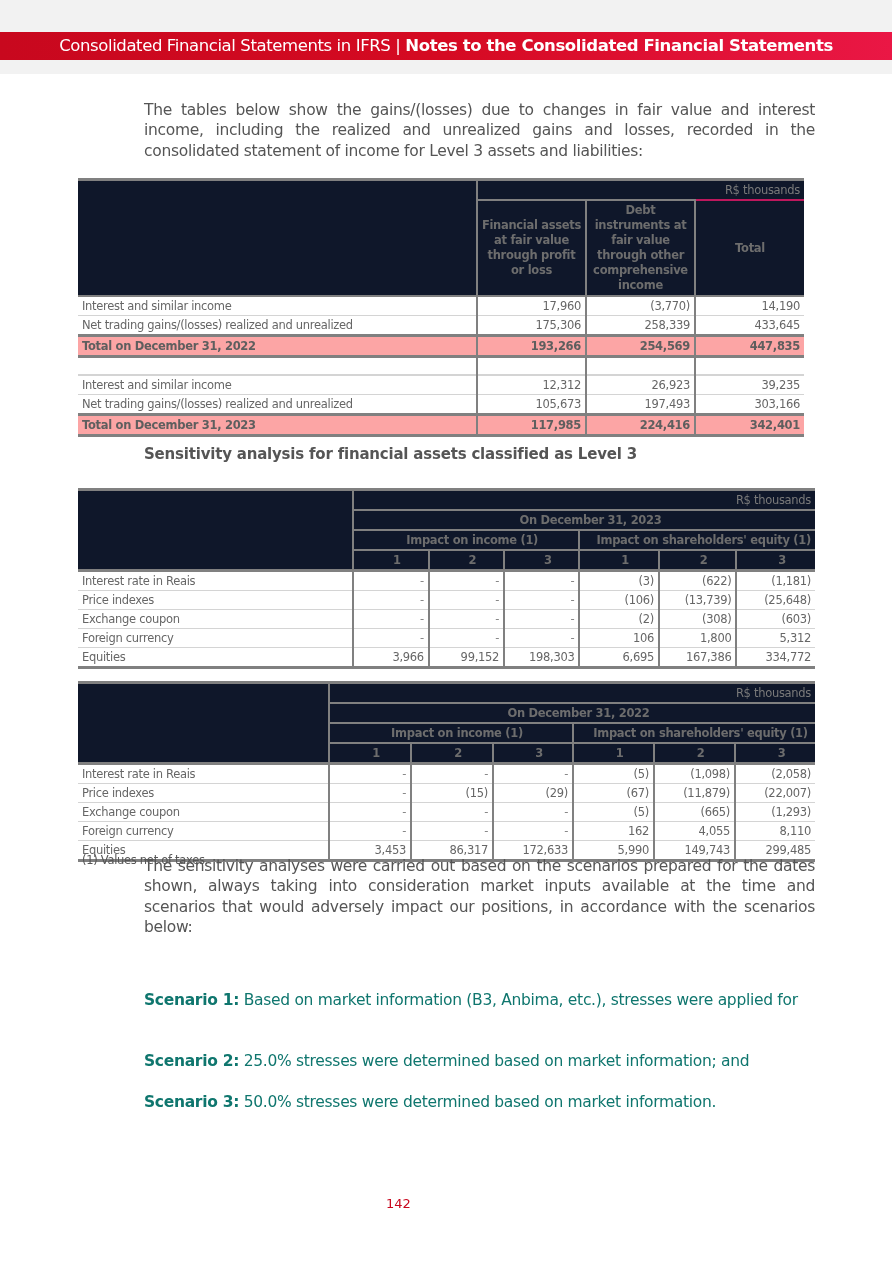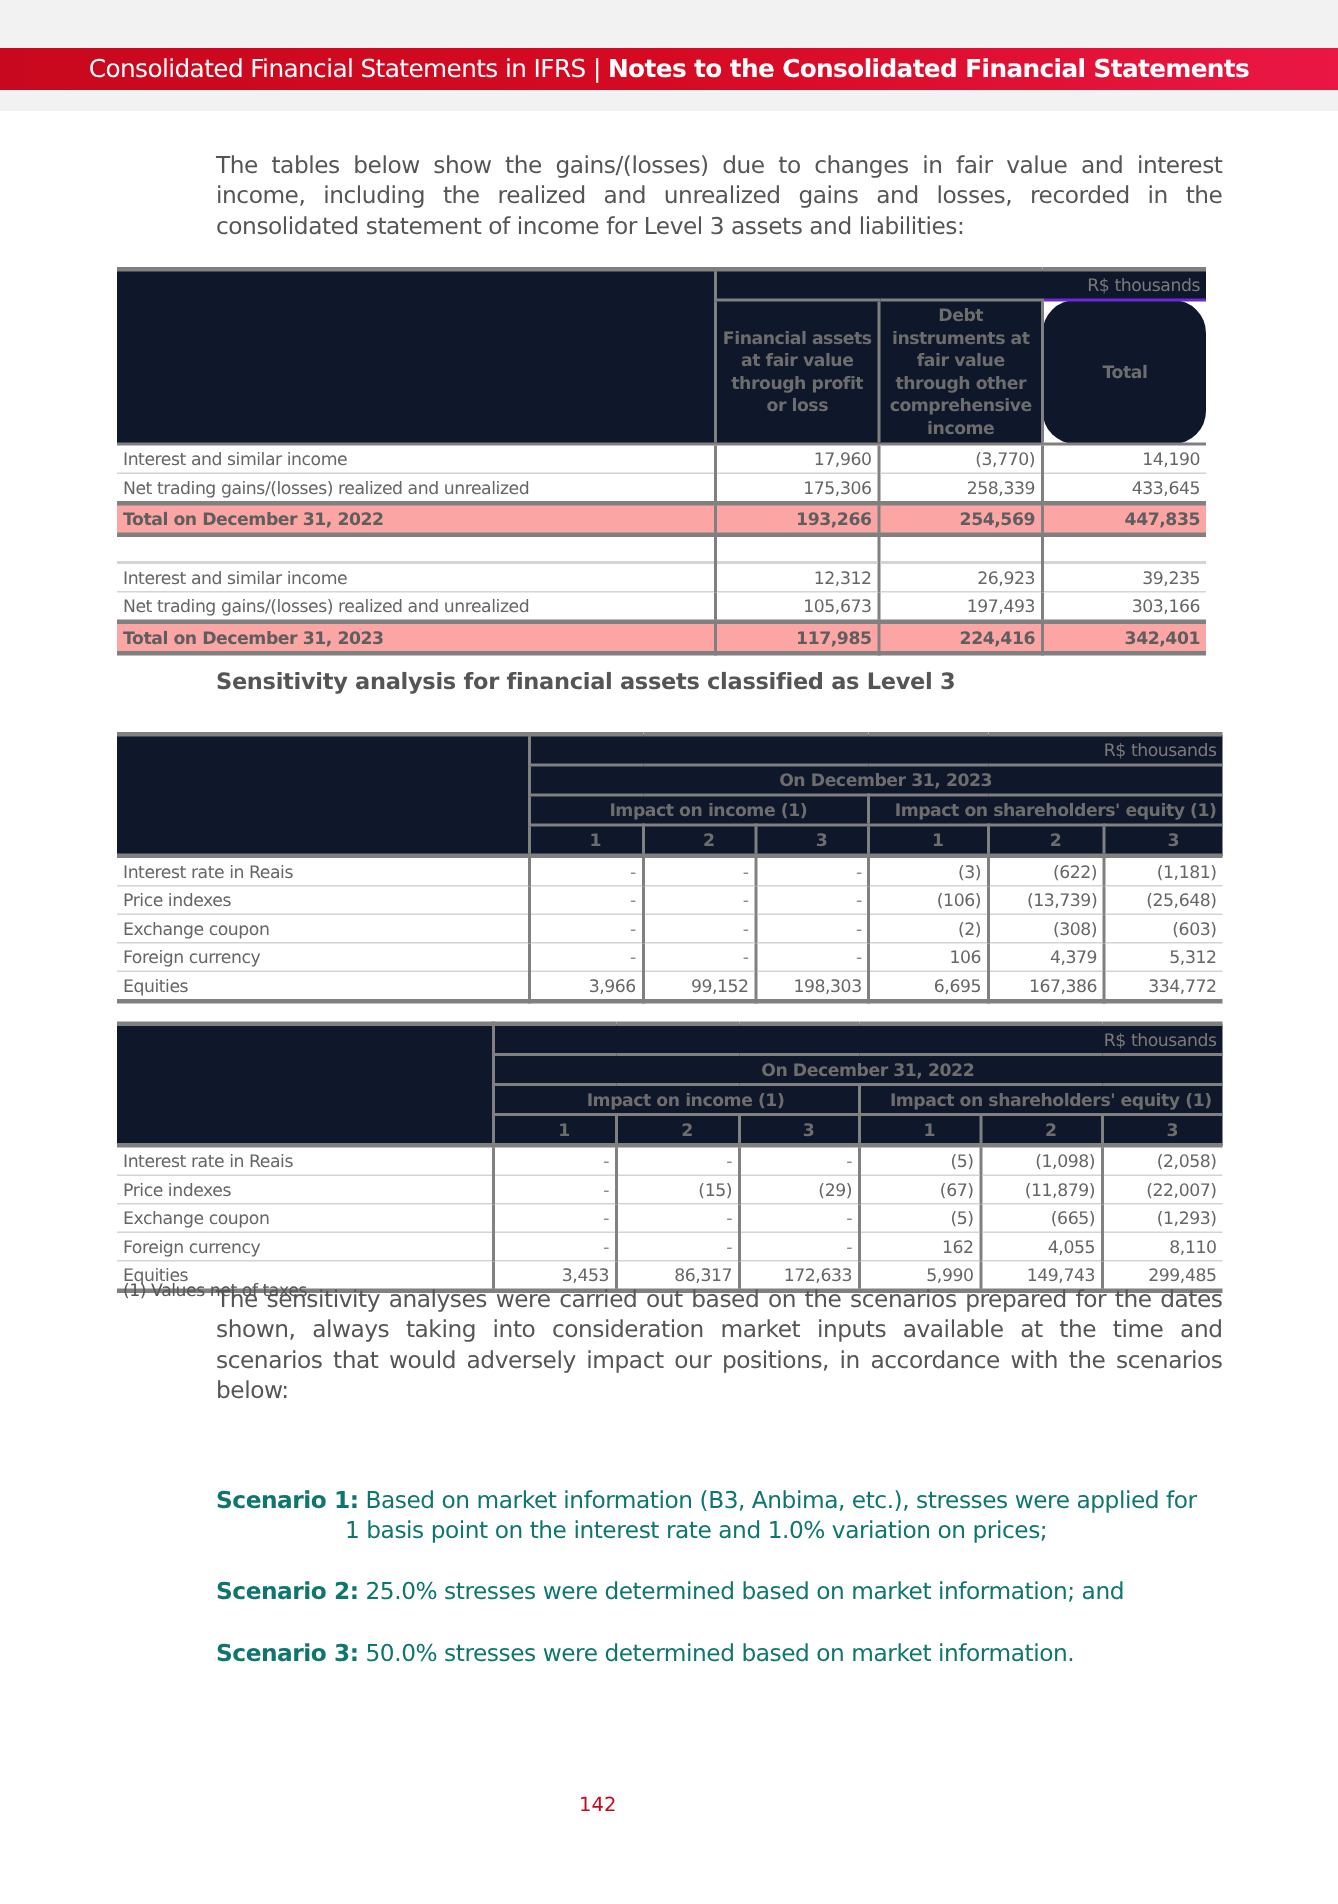--- a/index.html
+++ b/index.html
@@ -87,21 +87,21 @@
       <col class="c3">
     </colgroup>
   <tbody>
       <tr class="thick-top">
     <th rowspan="2" class="hline"></th>
     <th colspan="3" class="units vline">R$ thousands</th>
   </tr>
   <tr class="hline">
     <th class="hdr-multi vline hline" style="border-top:2px solid #808080;">Financial assets at fair value through profit or loss</th>
     <th class="hdr-multi vline hline" style="border-top:2px solid #808080;">Debt instruments at fair value through other comprehensive income</th>
-    <th class="hdr-multi vline hline" style="border-top:2px solid #6d28d9;height:92px;border-radius:22px;">Total</th>
+    <th class="hdr-multi vline hline" style="border-top:2px solid #be185d;height:92px;">Total</th>
   </tr>
   <tr class="rowsep">
     <td class="lbl">Interest and similar income</td>
     <td class="num vline">17,960</td>
     <td class="num vline">(3,770)</td>
     <td class="num vline">14,190</td>
   </tr>
   <tr style="border-bottom:3px solid #808080;">
     <td class="lbl">Net trading gains/(losses) realized and unrealized</td>
     <td class="num vline">175,306</td>
@@ -201,21 +201,21 @@
         <td class="num vline">(2)</td>
         <td class="num vline">(308)</td>
         <td class="num vline">(603)</td>
       </tr>
       <tr class="rowsep">
         <td class="s-label">Foreign currency</td>
         <td class="num vline dash">-</td>
         <td class="num vline dash">-</td>
         <td class="num vline dash">-</td>
         <td class="num vline">106</td>
-        <td class="num vline">4,379</td>
+        <td class="num vline">1,800</td>
         <td class="num vline">5,312</td>
       </tr>
       <tr style="border-bottom: 3px solid rgb(128, 128, 128);">
         <td class="s-label">Equities</td>
         <td class="num vline">3,966</td>
         <td class="num vline">99,152</td>
         <td class="num vline">198,303</td>
         <td class="num vline">6,695</td>
         <td class="num vline">167,386</td>
         <td class="num vline">334,772</td>
@@ -303,21 +303,20 @@
     </tbody>
 </table>
 
 <div class="footnote">(1) Values net of taxes.</div>
 
 <p class="para body2">The sensitivity analyses were carried out based on the scenarios prepared for the dates shown, always taking into consideration market inputs available at the time and scenarios that would adversely impact our positions, in accordance with the scenarios below:</p>
 
 <div class="scenario sc1">
   <b>Scenario 1:</b>
   <span>Based on market information (B3, Anbima, etc.), stresses were applied for</span>
-  <span class="cont">1 basis point on the interest rate and 1.0% variation on prices;</span>
 </div>
 <div class="scenario sc2">
   <b>Scenario 2:</b>
   <span>25.0% stresses were determined based on market information; and</span>
 </div>
 <div class="scenario sc3">
   <b>Scenario 3:</b>
   <span>50.0% stresses were determined based on market information.</span>
 </div>
 

